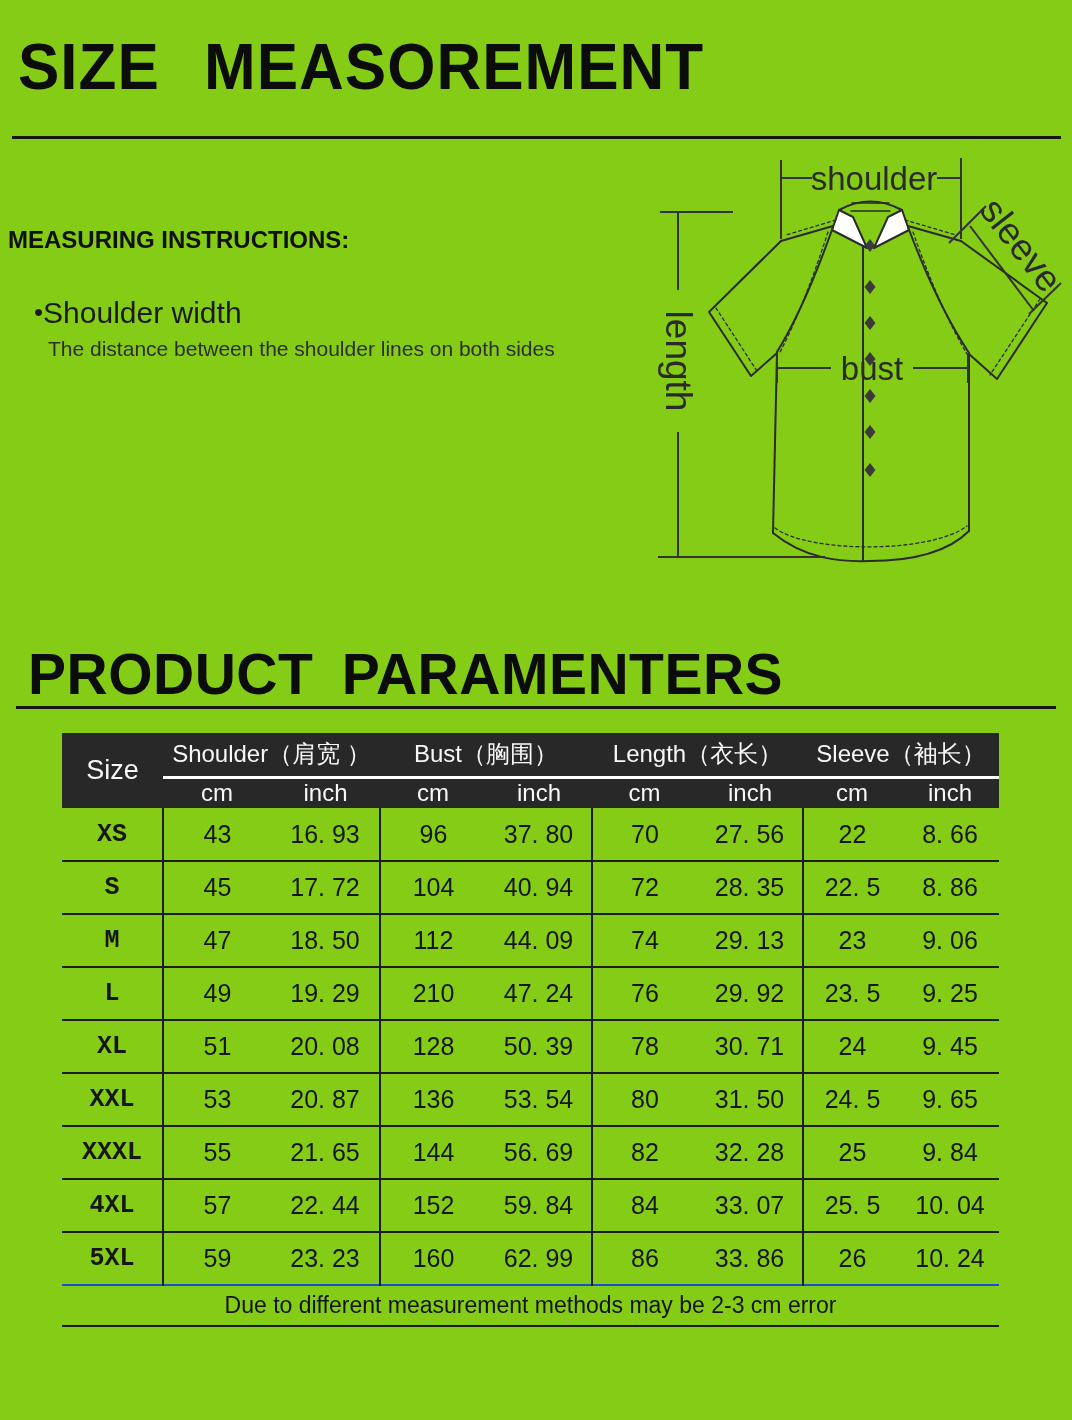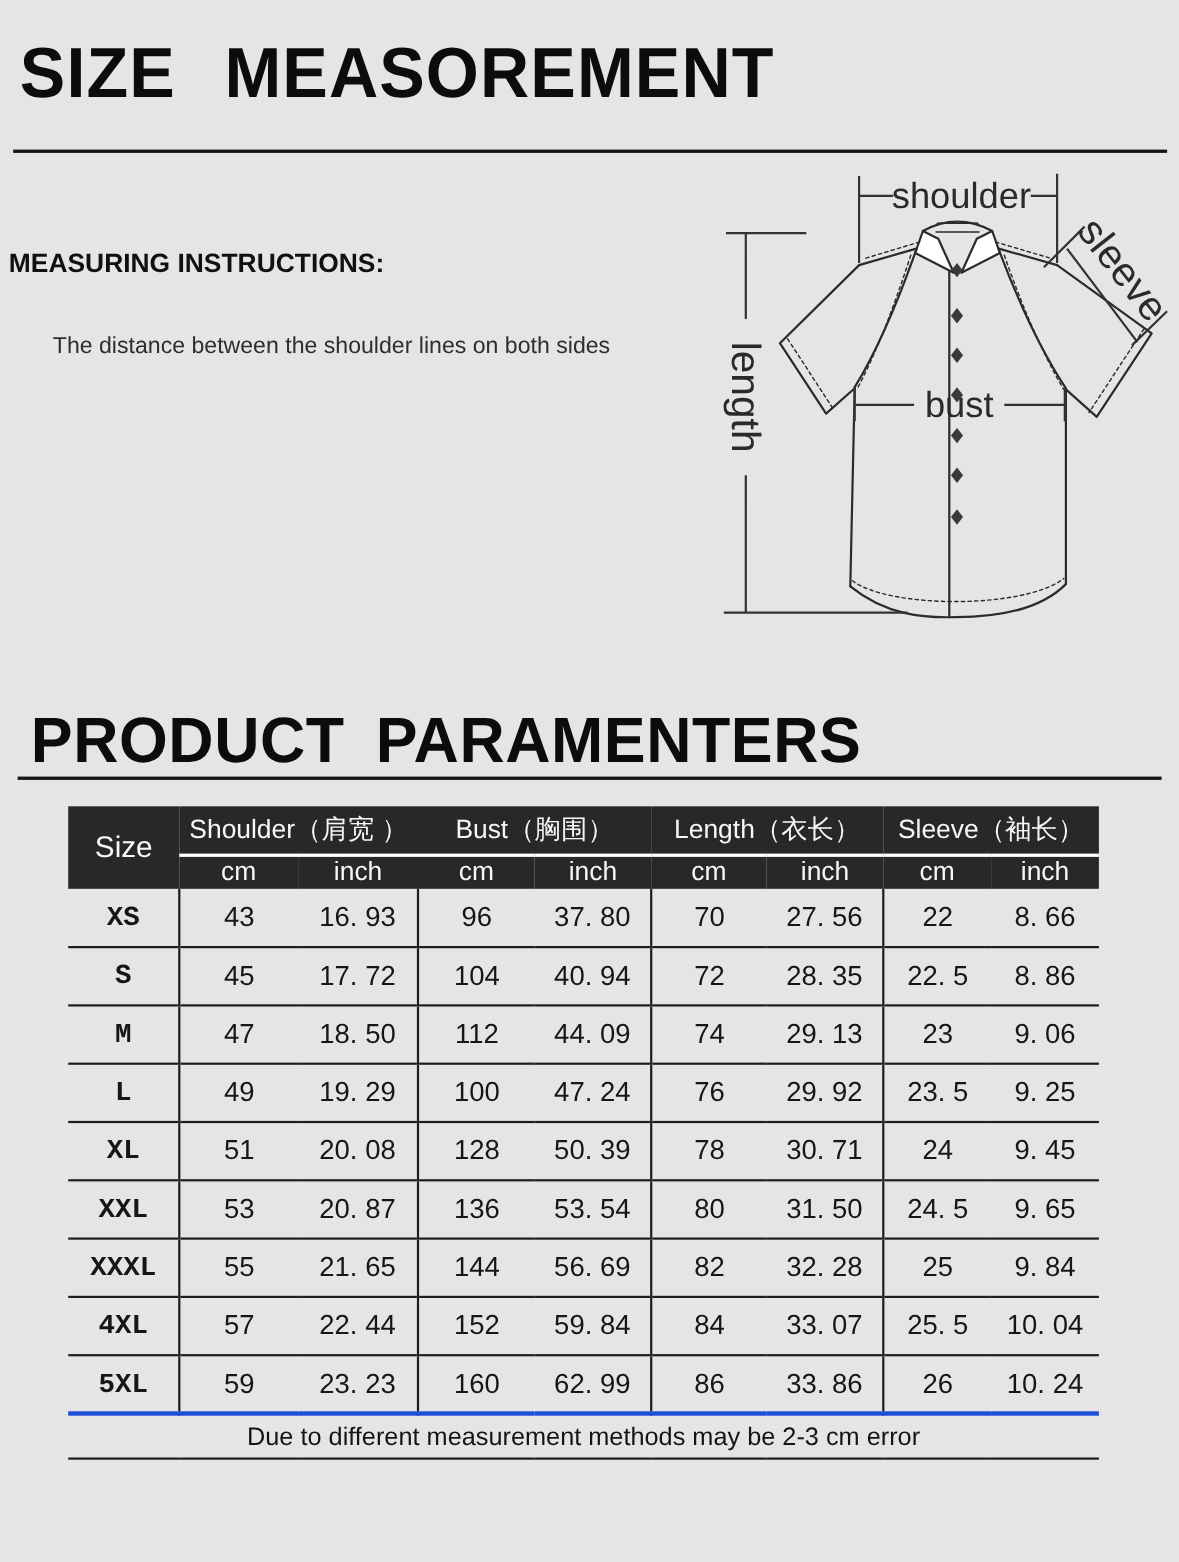--- a/index.html
+++ b/index.html
@@ -1,18 +1,18 @@
 <!DOCTYPE html>
 <html><head>
 <meta charset="utf-8">
 <style>
   * { margin:0; padding:0; box-sizing:border-box; }
   html,body { background:#fff; }
   .page {
-    position:relative; width:1072px; height:1420px; background:#e5e5e5;
+    position:relative; width:1072px; height:1420px; background:#84cc16;
     font-family:"Liberation Sans", sans-serif; color:#141414; overflow:hidden;
   }
   
   .main-title {
     position:absolute; left:18px; top:33px; font-size:62px; line-height:1.05;
     font-weight:900; letter-spacing:1px; word-spacing:26px; color:#0c0c0c;
     transform:scaleY(1.04); transform-origin:left top;
   }
   .sub-title {
     position:absolute; left:18px; top:108px; font-family:"DejaVu Serif", serif;
@@ -42,35 +42,36 @@
   }
   .size-table thead th { background:#282828; color:#f7f7f7; font-weight:400; }
   .size-table th.grp { font-size:24px; height:44px; border-bottom:3px solid #ffffff; }
   .size-table tr.units th { font-size:24px; height:31px; }
   .size-table th.size-h { font-size:27px; }
   .size-table tbody th, .size-table tbody td { height:53px; font-size:25px; text-align:center; color:#161616; }
   .size-table tbody th.sz { font-weight:700; font-size:25px;font-family:Liberation Mono, monospace; }
   .size-table tbody tr + tr th, .size-table tbody tr + tr td { border-top:2px solid #1d1d1d; }
   .size-table td.g0 { border-left:2px solid #1d1d1d; }
   .size-table tfoot td {
-    border-top:4px solid #1d4ed8; border-bottom:2px solid #1d1d1d;
+    border-top:2px solid #1d4ed8; border-bottom:2px solid #1d1d1d;
     height:41px; font-size:23px; text-align:center; color:#141414;
   }
 </style>
 </head>
 <body>
 
 <div class="page">
 
   <div class="main-title">SIZE MEASOREMENT</div>
   <div class="title-rule"></div>
 
   <div class="instr-heading">MEASURING INSTRUCTIONS:</div>
 
   <div class="instr-item i0">
+    <div class="instr-title"><span class="bullet">•</span><span>Shoulder width</span></div>
     <div class="instr-desc">The distance between the shoulder lines on both sides</div>
   </div>
   <div class="instr-item i2">
   </div>
 
   <svg class="diagram" viewBox="0 0 472 472">
     <g fill="none" stroke="#2b2b2b" stroke-width="2" stroke-linejoin="round" stroke-linecap="round">
 
       <path d="M239,70 Q270,53 302,70"></path>
       <path d="M239,70 L232,90 L267,108 L253,77 Z" fill="#fff"></path>
@@ -183,21 +184,21 @@
         <td>44. 09</td>
         <td class="g0">74</td>
         <td>29. 13</td>
         <td class="g0">23</td>
         <td>9. 06</td>
       </tr>
       <tr>
         <th class="sz">L</th>
         <td class="g0">49</td>
         <td>19. 29</td>
-        <td class="g0">100</td>
+        <td class="g0">210</td>
         <td>47. 24</td>
         <td class="g0">76</td>
         <td>29. 92</td>
         <td class="g0">23. 5</td>
         <td>9. 25</td>
       </tr>
       <tr>
         <th class="sz">XL</th>
         <td class="g0">51</td>
         <td>20. 08</td>

